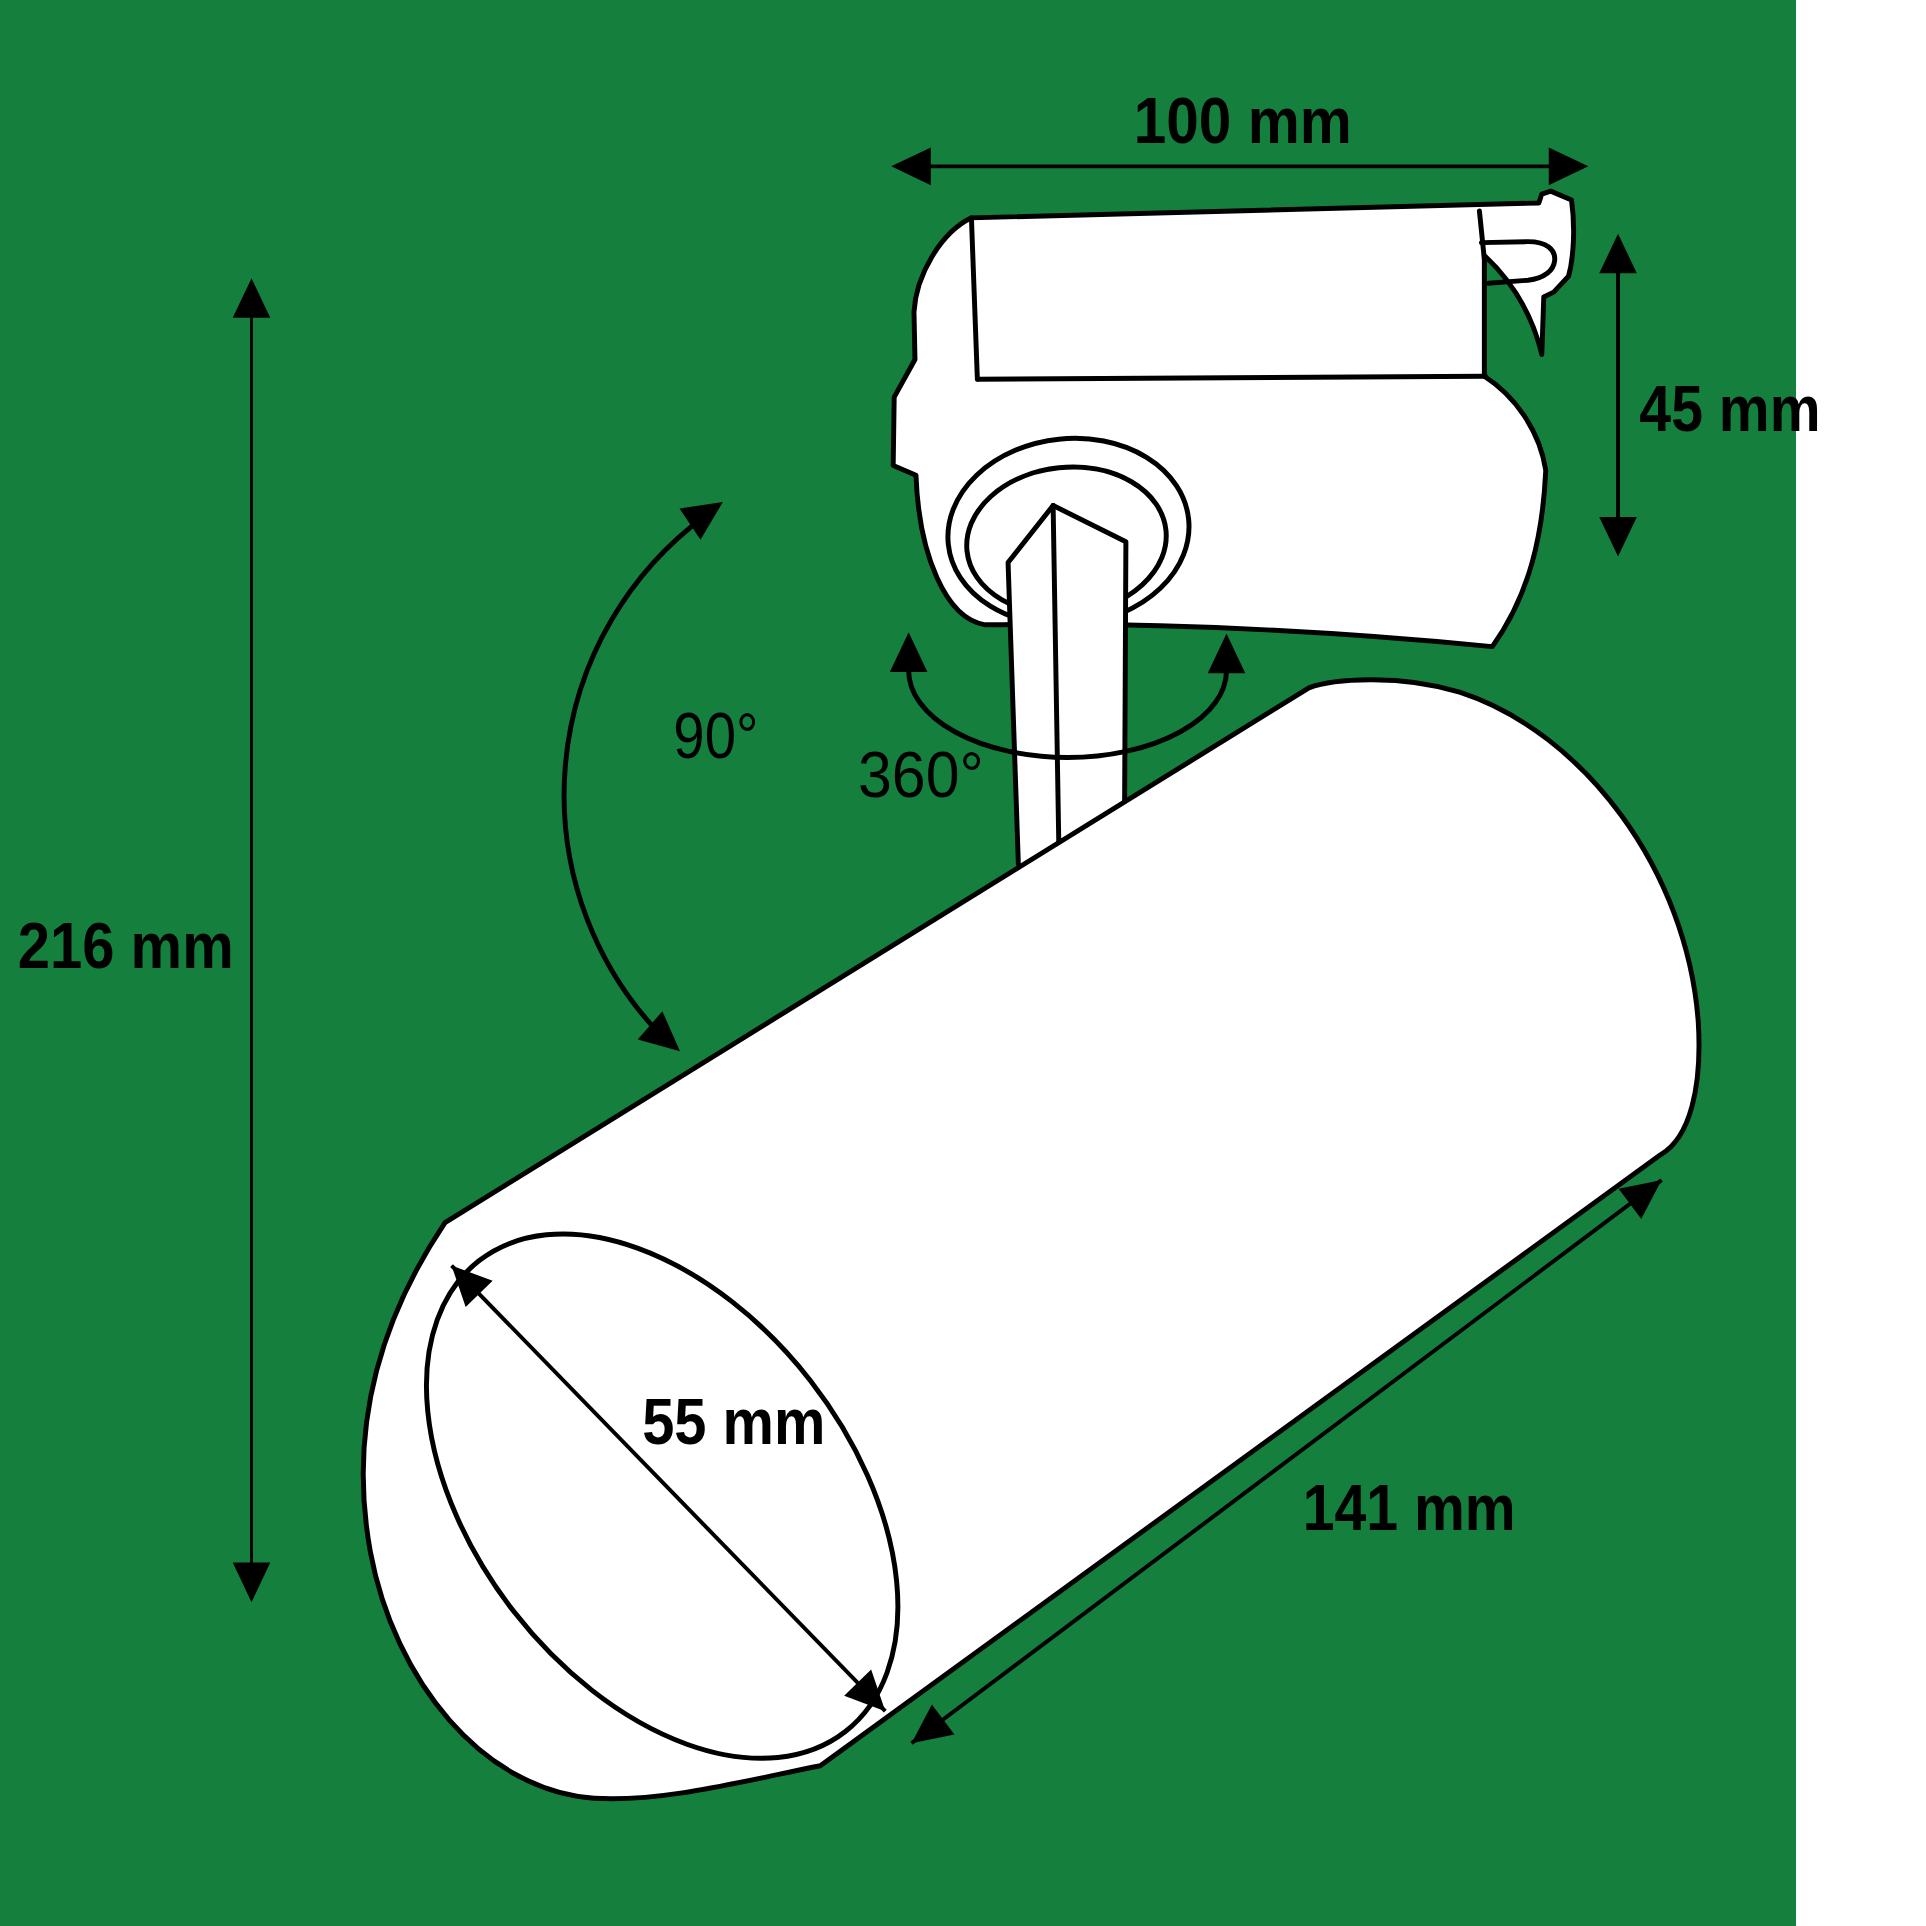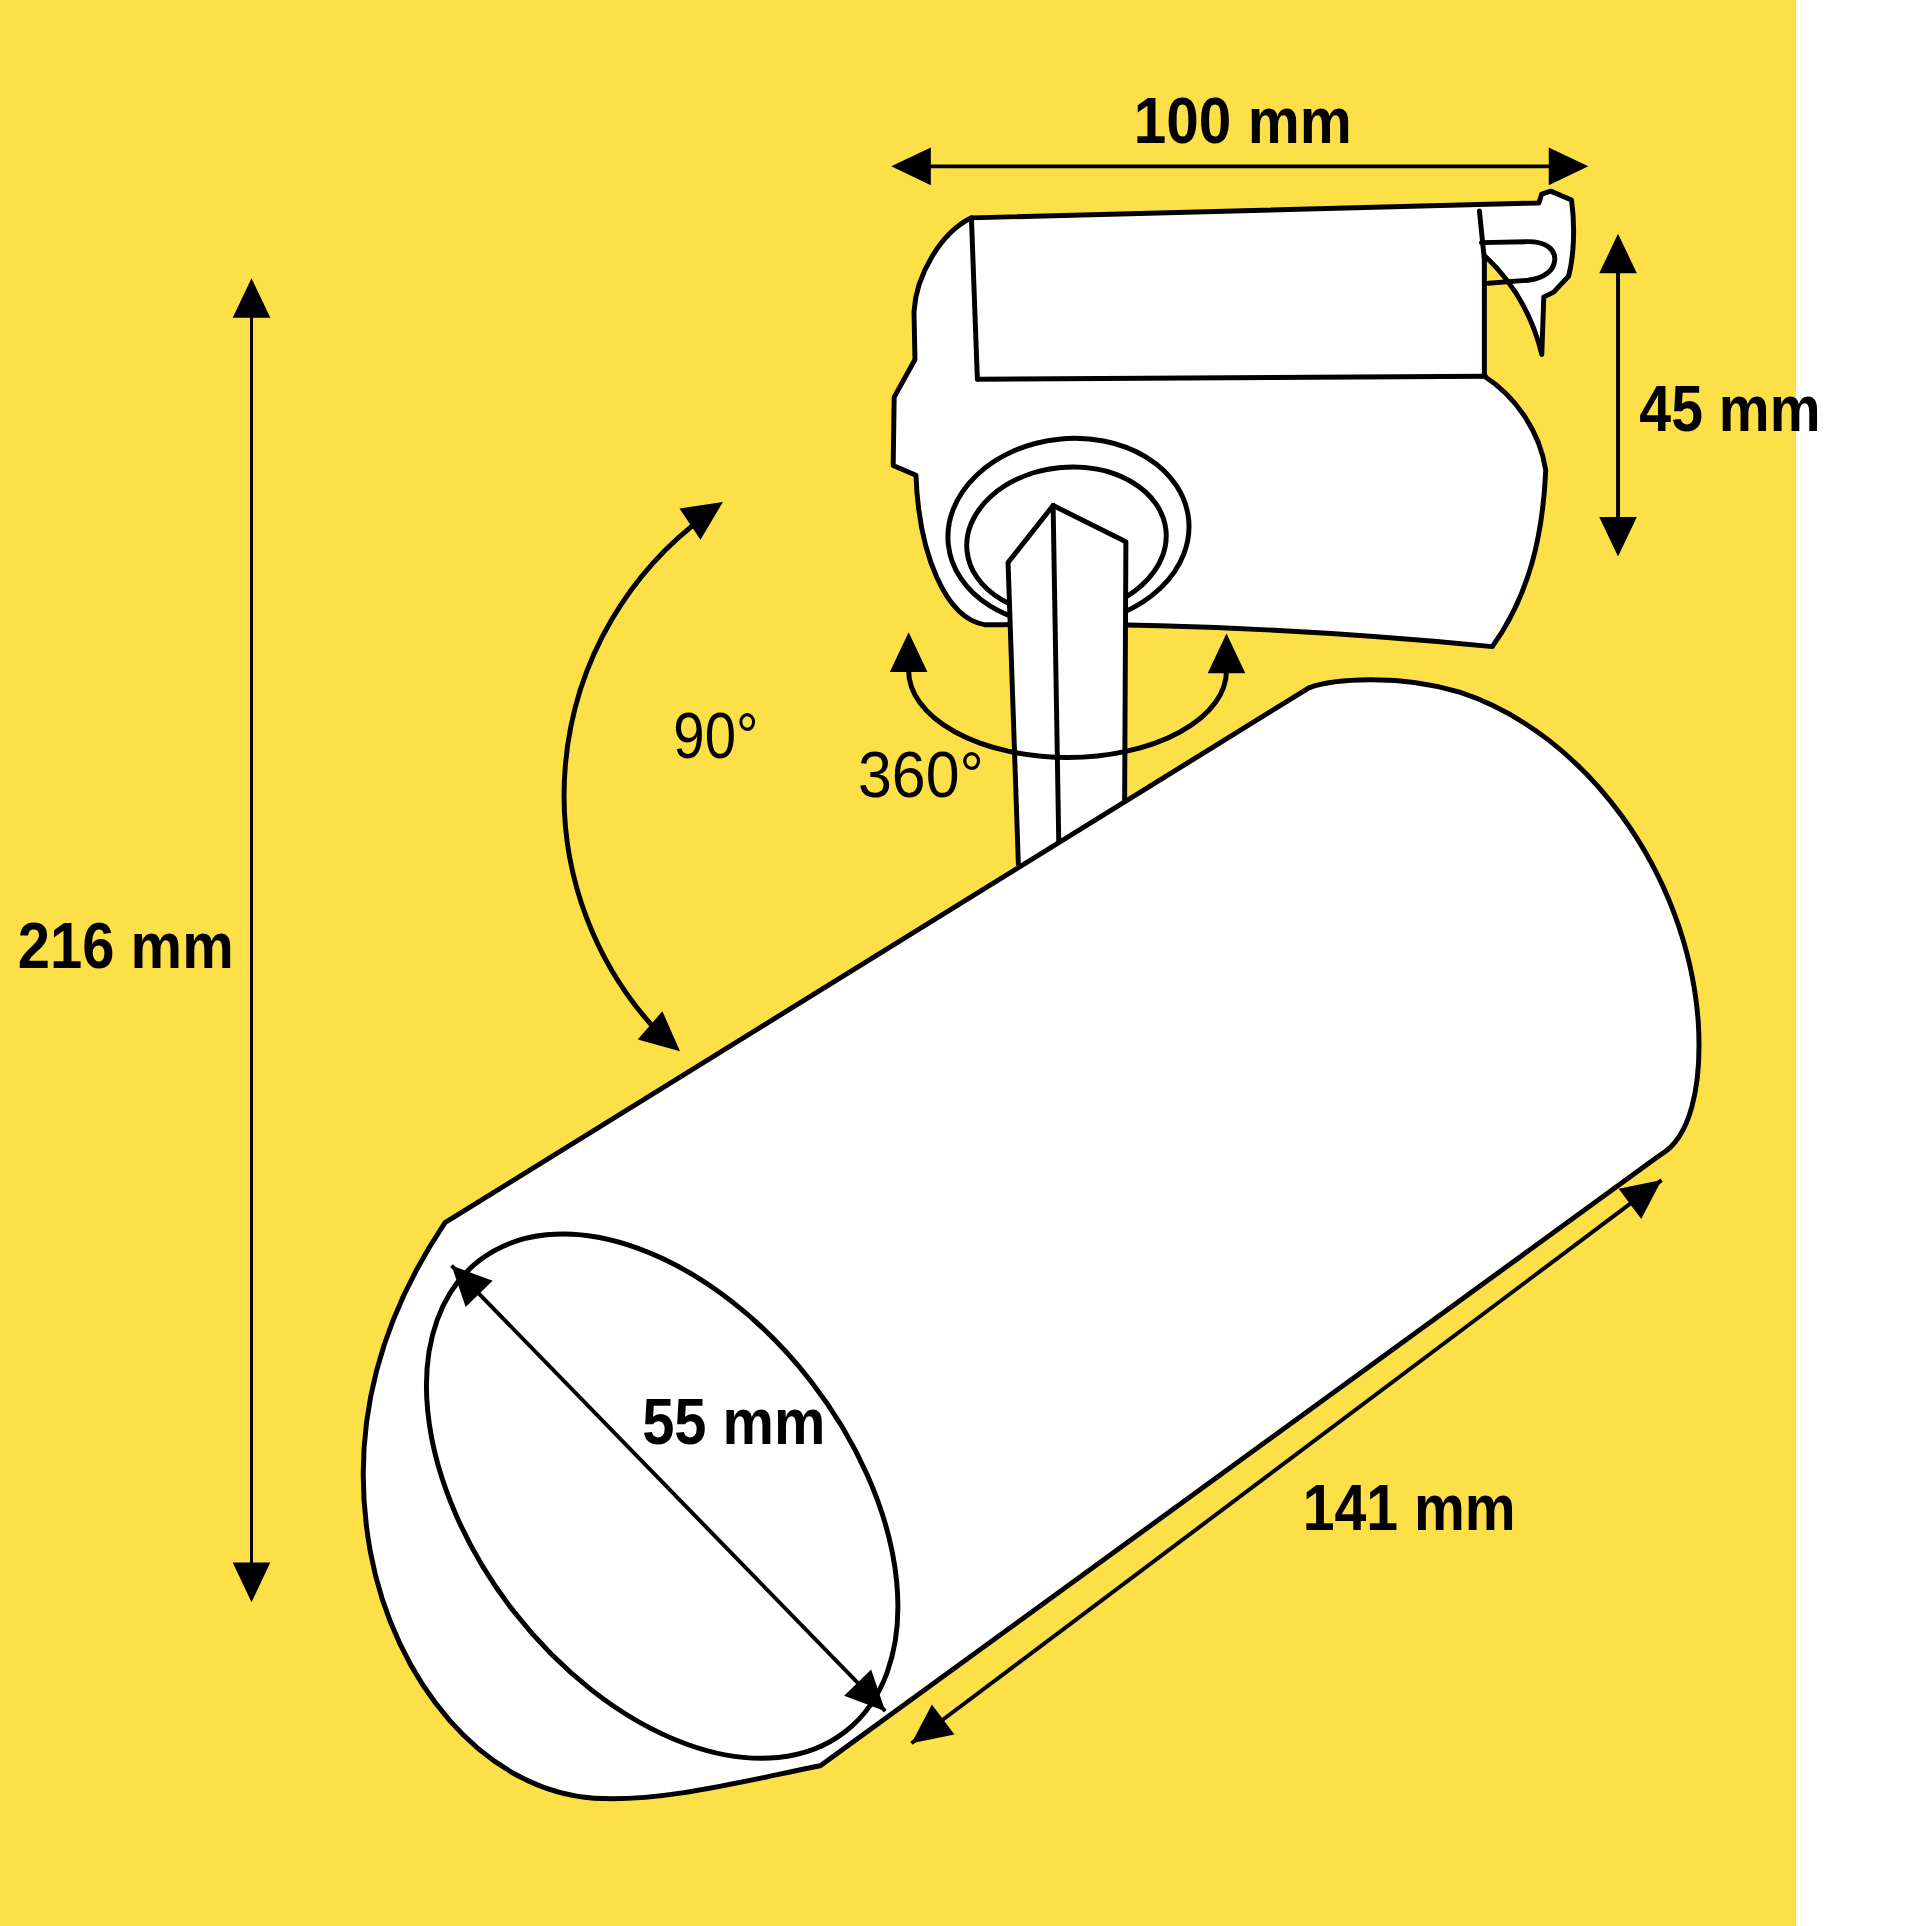--- a/index.html
+++ b/index.html
@@ -1,16 +1,16 @@
 <!DOCTYPE html>
 <html><head>
 <meta charset="utf-8">
 <style>
   html, body { margin: 0; padding: 0; background: #ffffff; }
-  .stage { width: 1796px; height: 1927px; position: relative; background: #fde047; }
+  .stage { width: 1796px; height: 1927px; position: relative; background: #15803d; }
   svg { display: block; }
   .outline { fill: none; stroke: #000; stroke-width: 5; stroke-linejoin: round; stroke-linecap: round; }
   .solid-white { fill: #fff; stroke: #000; stroke-width: 5; stroke-linejoin: round; }
   .fill-only { fill: #fff; stroke: none; }
   .dim-line { fill: none; stroke: #000; stroke-width: 4; }
   .dim-thin { fill: none; stroke: #000; stroke-width: 3; }
   .arrowhead { fill: #000; stroke: none; }
   .arc-line { fill: none; stroke: #000; stroke-width: 5; }
   .dim-label { font-family: "Liberation Sans", "DejaVu Sans", sans-serif; font-weight: 700; font-size: 66px; fill: #000; }
   .angle-label { font-family: "Liberation Sans", "DejaVu Sans", sans-serif; font-weight: 400; font-size: 66px; fill: #000; }

